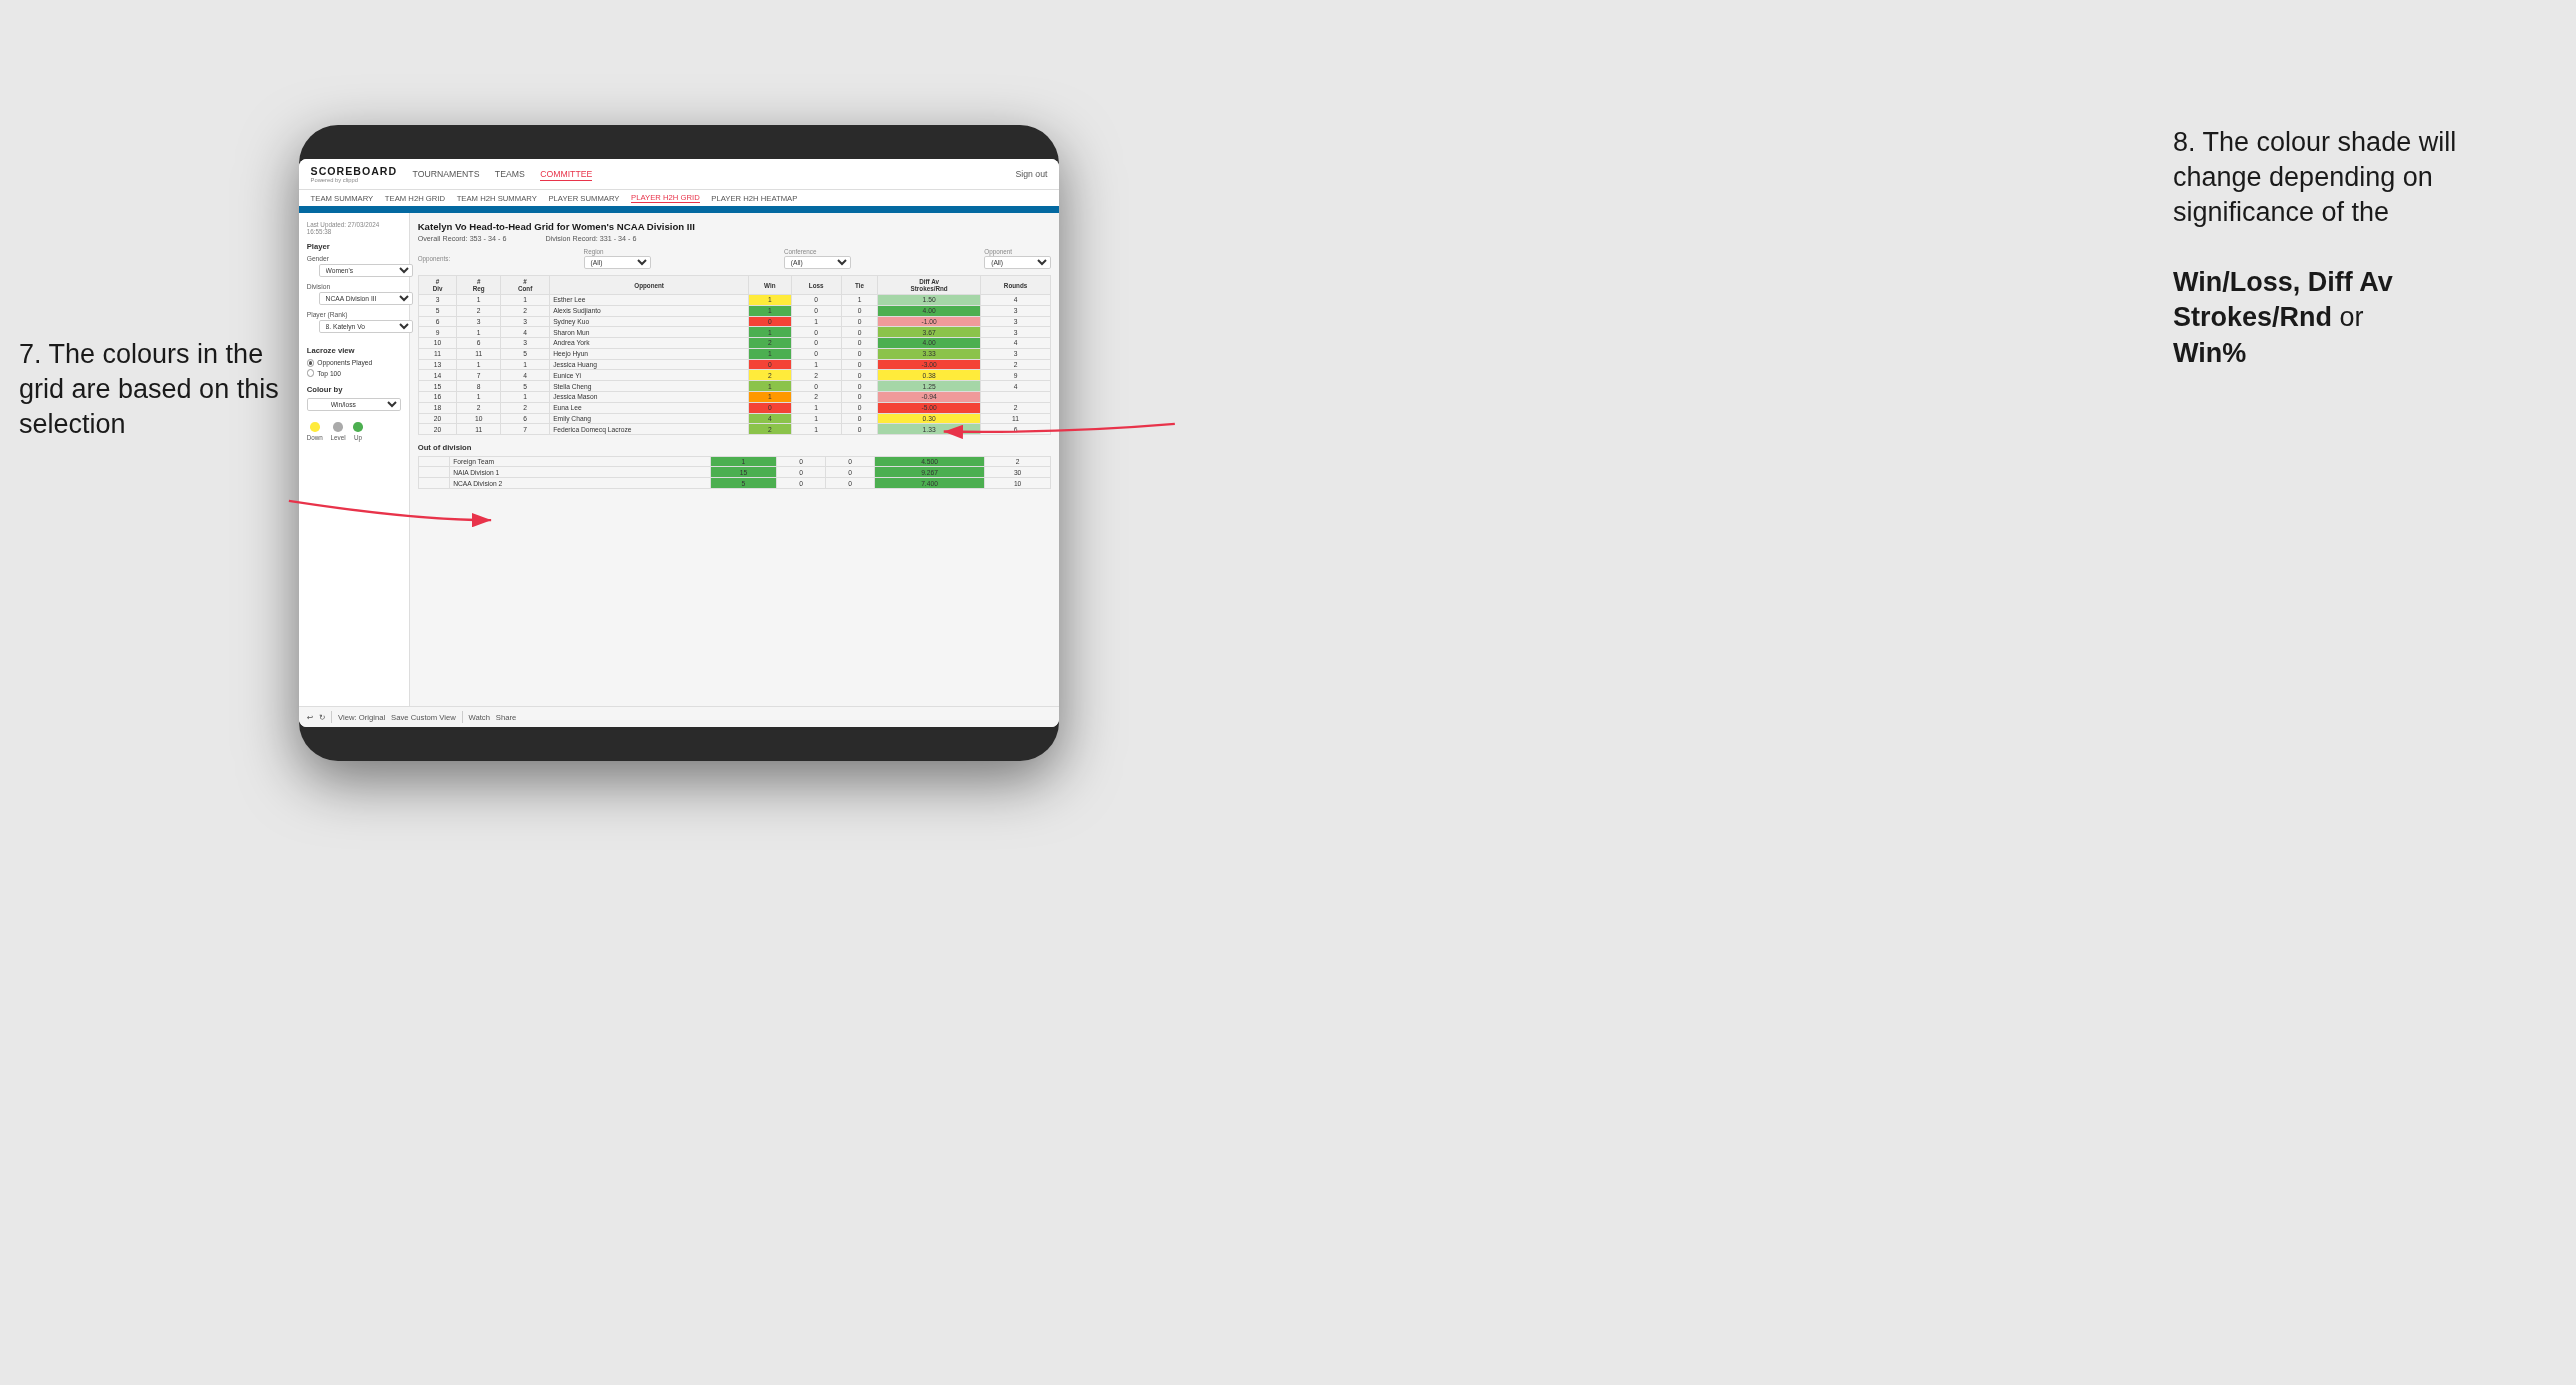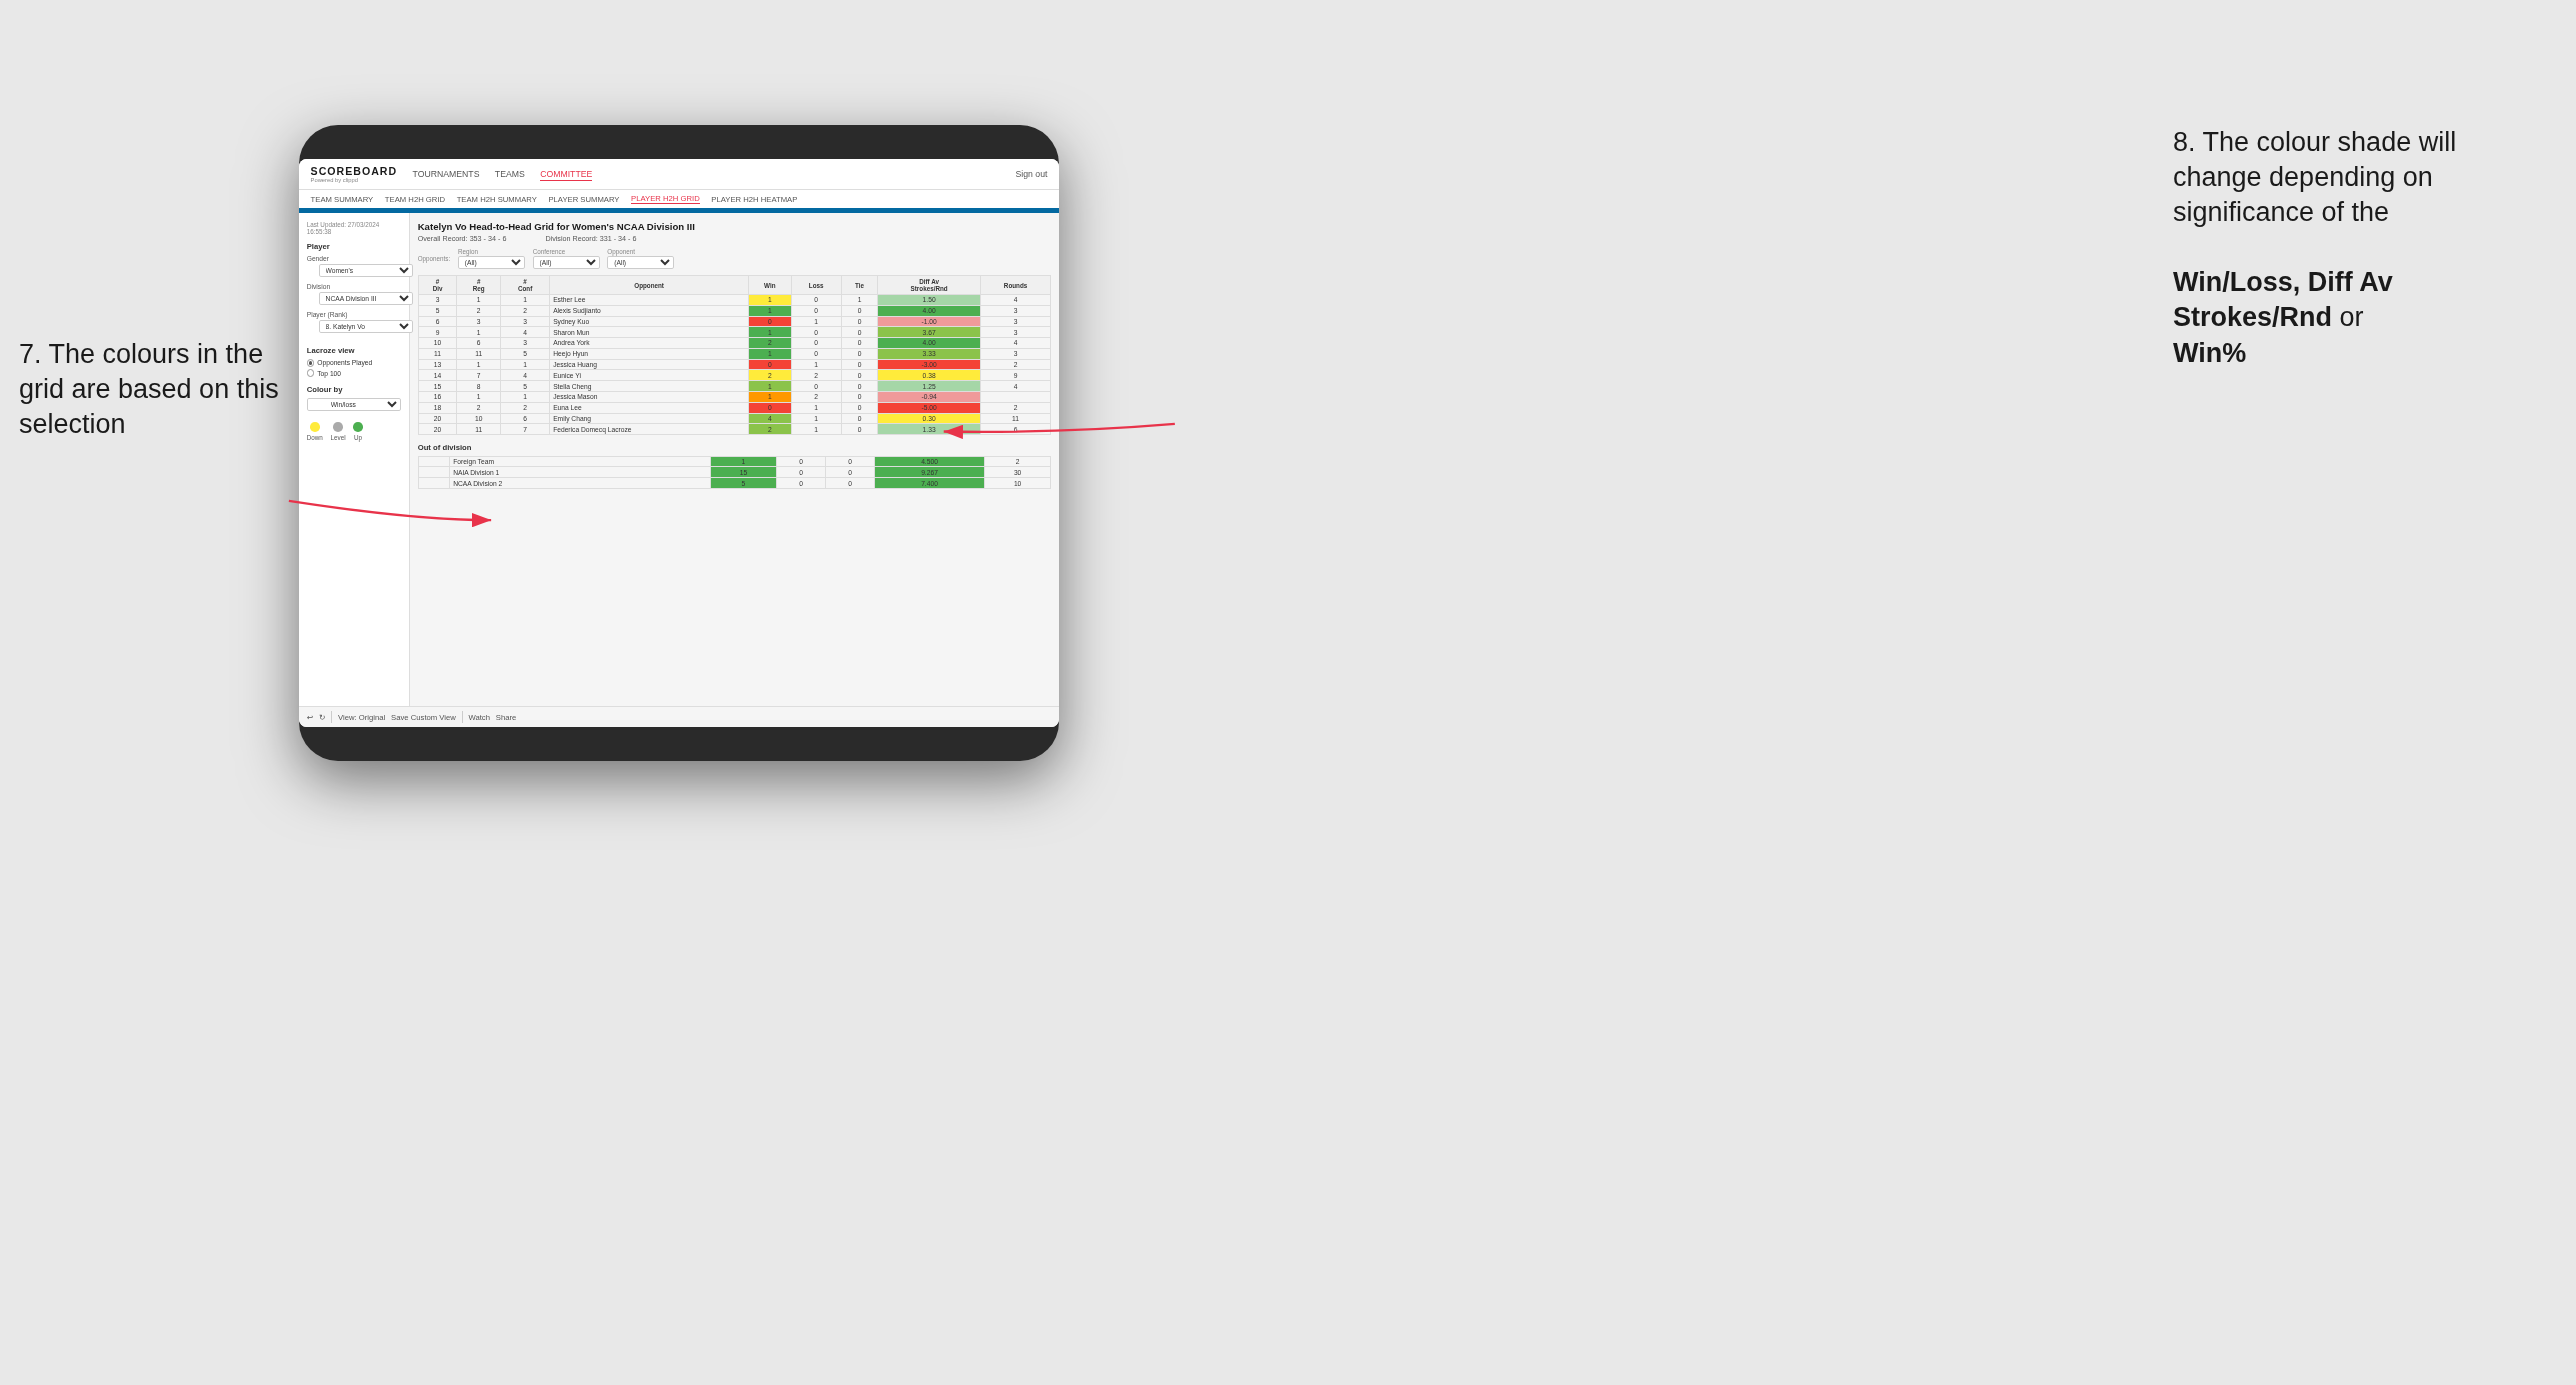--- a/index.html
+++ b/index.html
@@ -78,21 +78,21 @@
       border-bottom: 1.9px solid #e8334a;
     }
     .nav-right {
       font-size: 8.7px;
       color: #555;
     }
 
     
     .sub-nav {
       background: #fff;
-      border-bottom: 5px solid #0369a1;
+      border-bottom: 7px solid #0369a1;
       display: flex;
       align-items: center;
       padding: 0 11.6px;
       height: 23px;
       flex-shrink: 0;
       gap: 11.6px;
     }
     .sub-nav-link {
       font-size: 7.7px;
       color: #555;
@@ -234,20 +234,21 @@
       gap: 39px;
       font-size: 7.2px;
       color: #555;
       margin-bottom: 5.8px;
     }
     .filter-row {
       display: flex;
       gap: 7.7px;
       margin-bottom: 5.8px;
       align-items: center;
+      justify-content: space-between;
     }
     .filter-group {
       display: flex;
       flex-direction: column;
       gap: 1px;
     }
     .filter-label {
       font-size: 6.3px;
       color: #888;
     }

